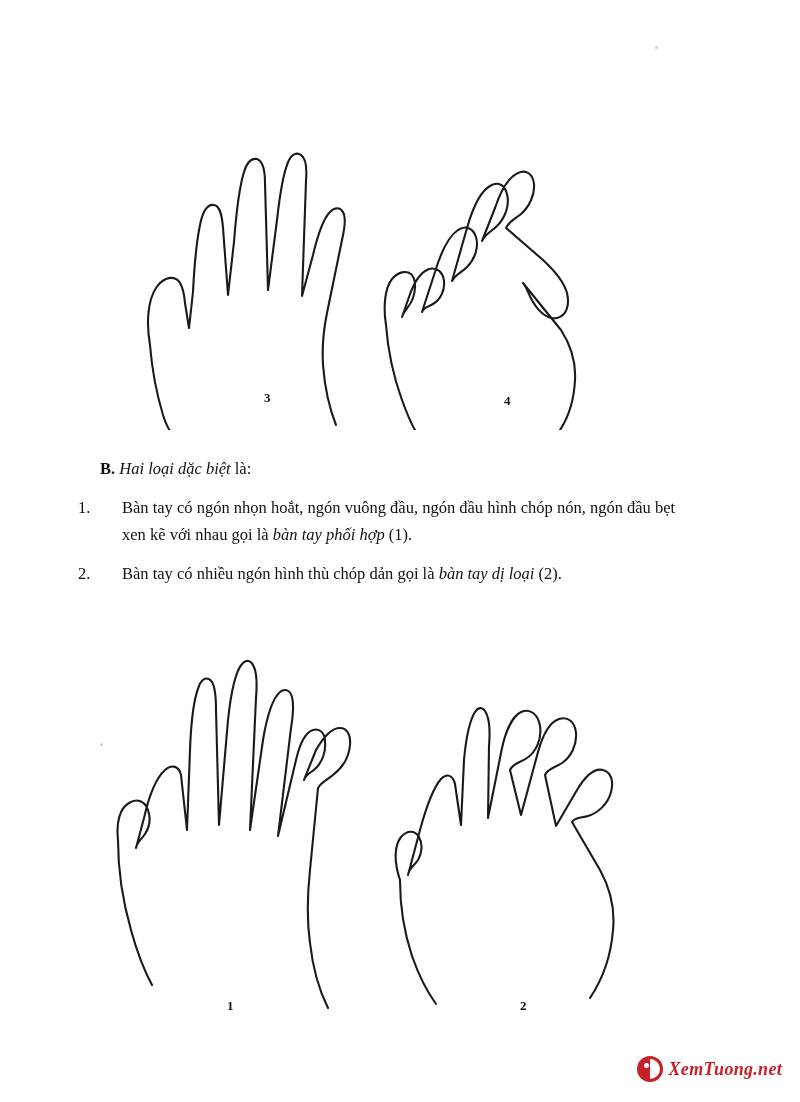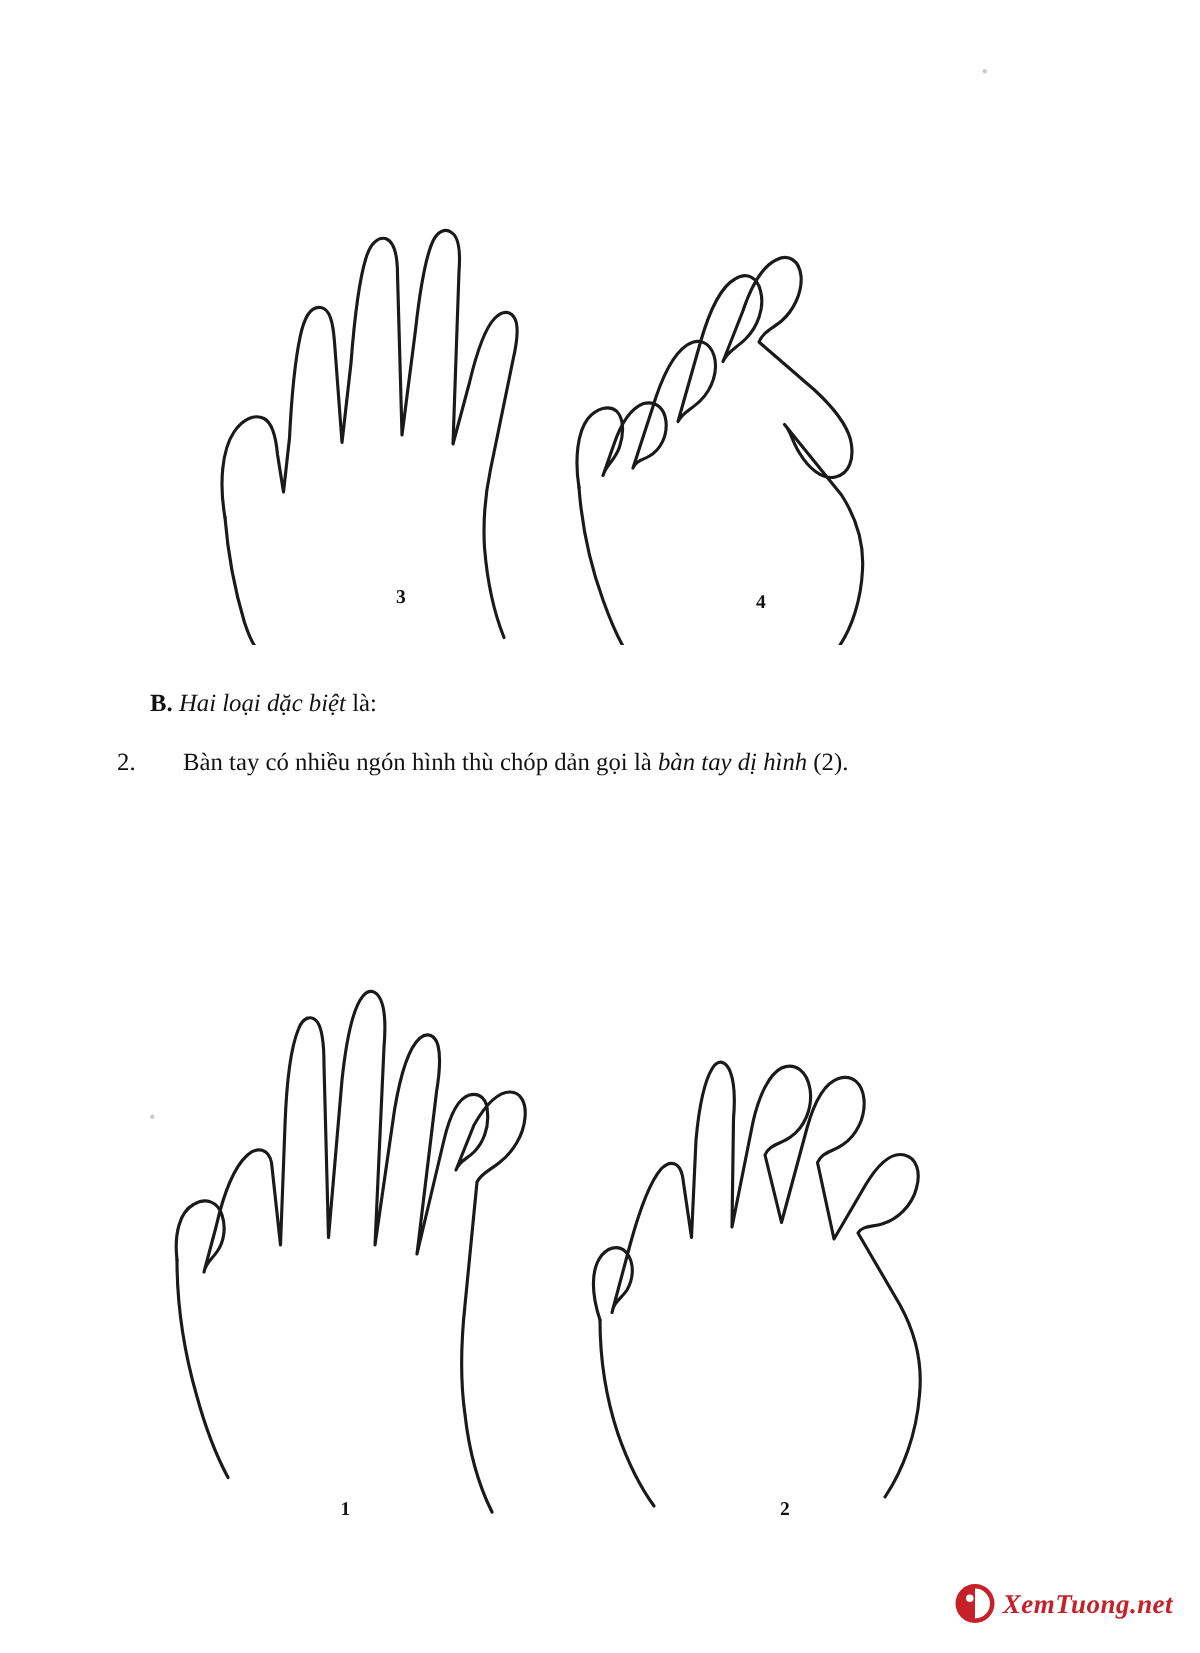--- a/index.html
+++ b/index.html
@@ -210,23 +210,26 @@
     <span class="fig-label" style="left:504px; top:333px;">4</span>
   </div>
 
   <div class="text-block">
 
     <div class="para para-head">
       <span class="bold">B.</span>
       <span class="ital">Hai loại dặc biệt</span><span> là:</span>
     </div>
 
-
     <div class="para hang">
-      <span class="num">2.</span><span>Bàn tay có nhiều ngón hình thù chóp dản gọi là </span><span class="ital">bàn tay dị hình</span><span> (2).</span>
+      <span class="num">1.</span><span>Bàn tay có ngón nhọn hoắt, ngón vuông đầu, ngón đầu hình chóp nón, ngón đầu bẹt xen kẽ với nhau gọi là </span><span class="ital">bàn tay phối hợp</span><span> (1).</span>
+    </div>
+
+    <div class="para hang">
+      <span class="num">2.</span><span>Bàn tay có nhiều ngón hình thù chóp dản gọi là </span><span class="ital">bàn tay dị loại</span><span> (2).</span>
     </div>
 
   </div>
 
   <div class="figure-row" id="figure-bottom">
     <svg class="fig-svg" width="800" height="390" viewBox="0 0 800 390">
 
       <g fill="none" stroke="#1a1a1a" stroke-width="2.1" stroke-linecap="round" stroke-linejoin="round">
         <path d="M118 200
                  C116 182 120 168 129 163

